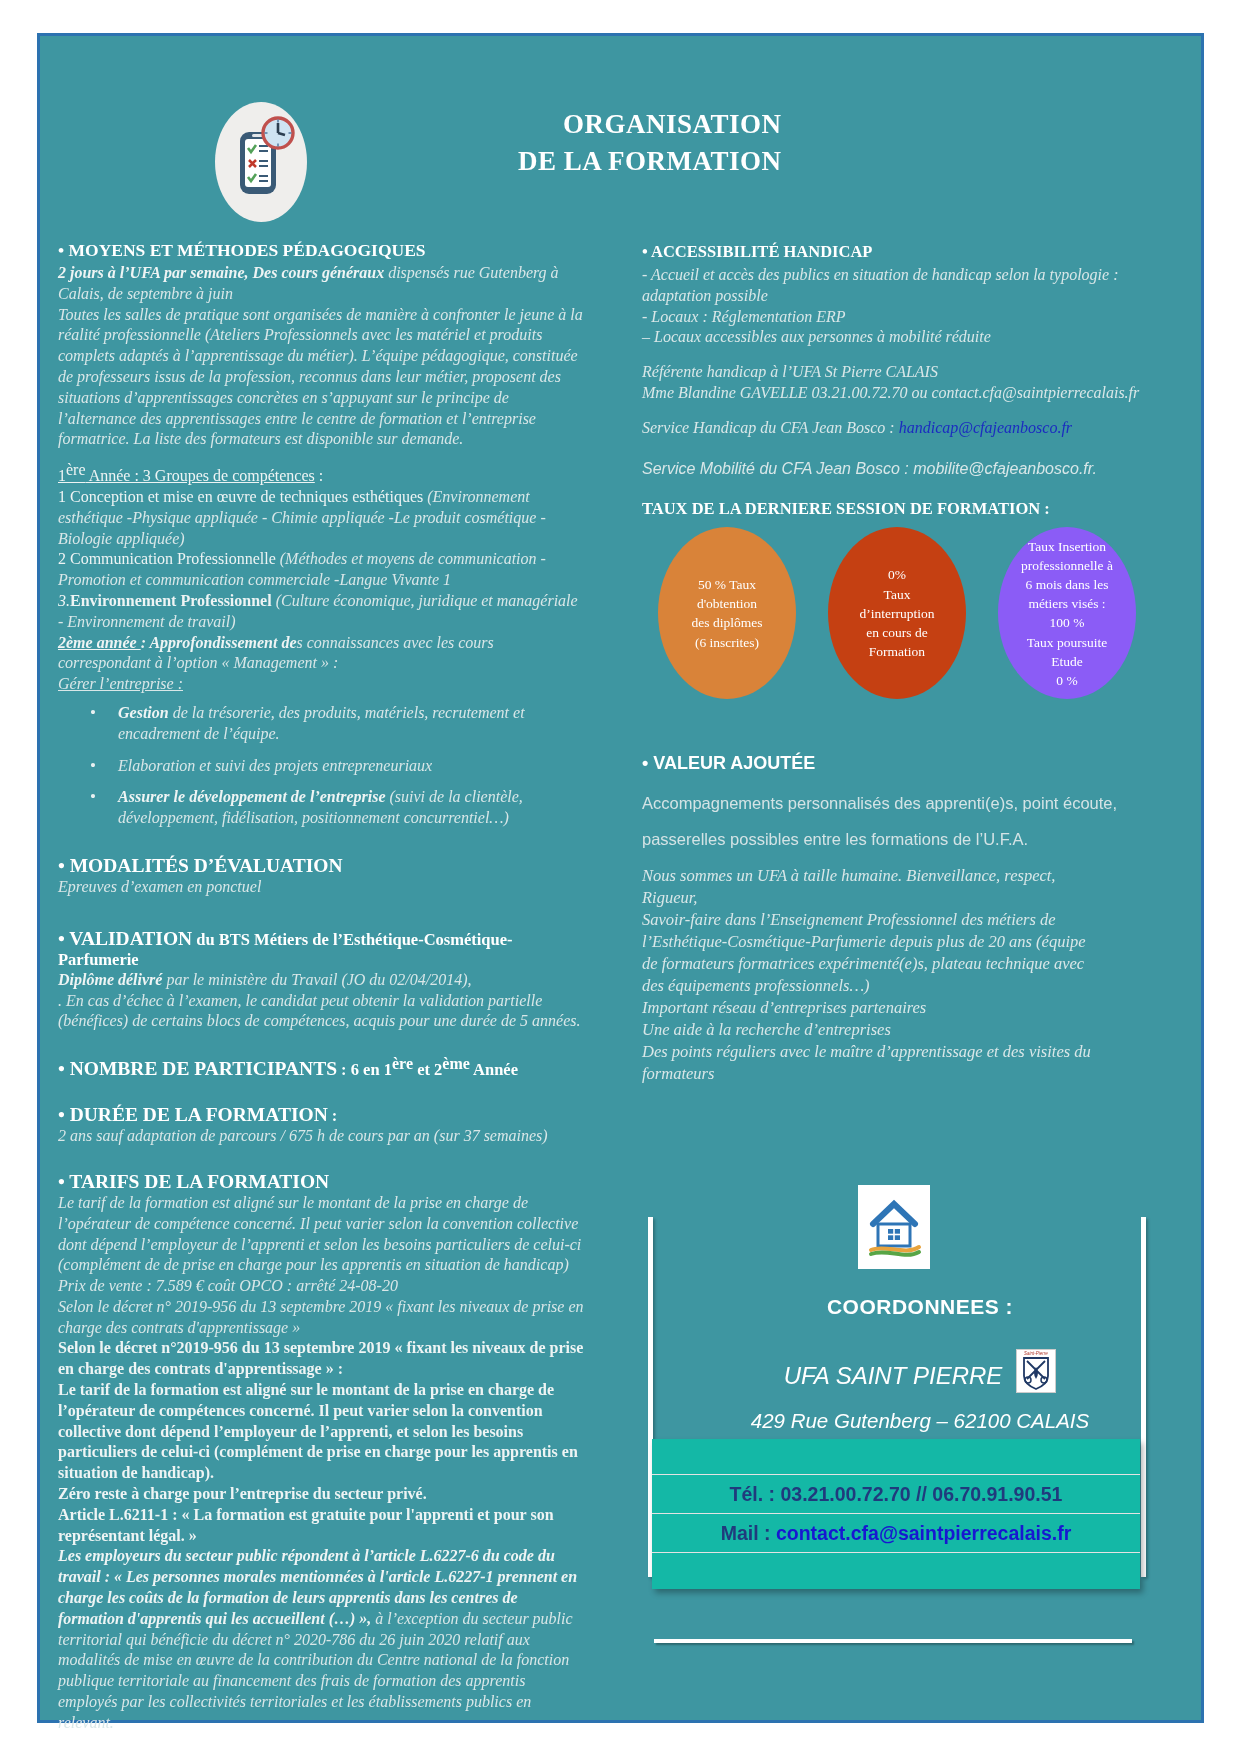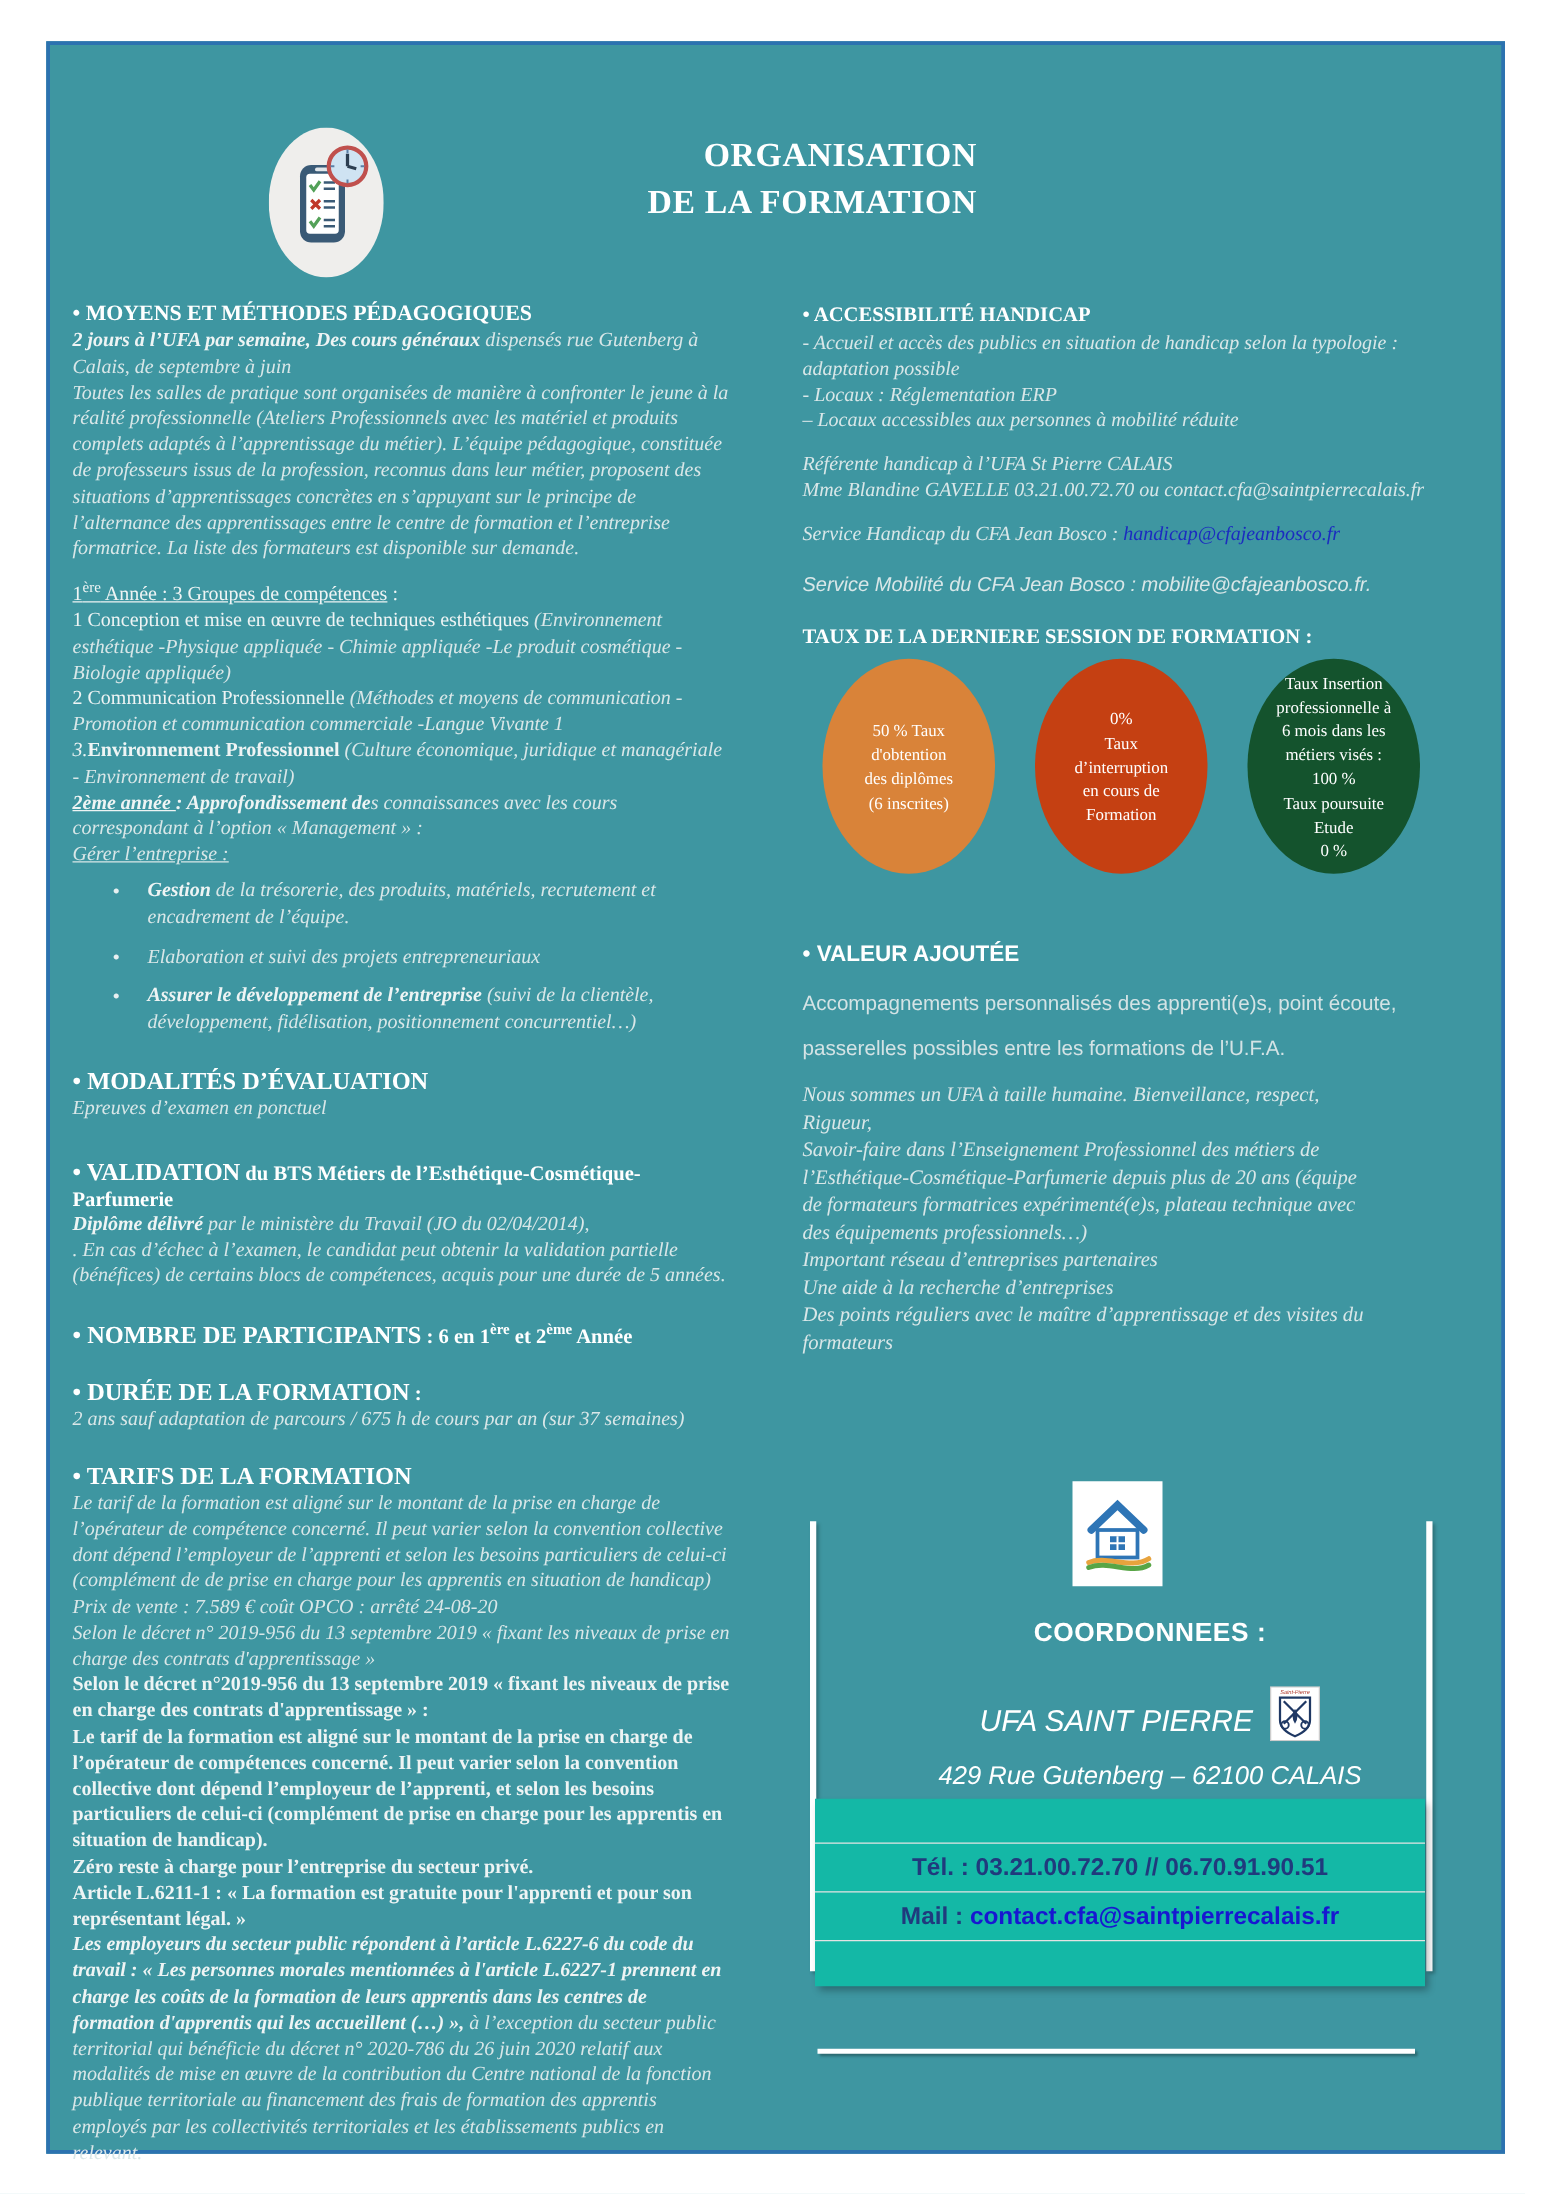--- a/index.html
+++ b/index.html
@@ -15,21 +15,21 @@
   .col-left{left:18px;top:204px;width:527px;}
   .col-right{left:602px;top:206px;width:556px;}
   p{margin:0;}
   .body{line-height:1.30;}
   .i{font-style:italic;}
   .b{font-weight:bold;}
   .u{text-decoration:underline;}
   .wh{color:#eef4f4;}
   .pre{white-space:pre-line;}
   .sans{font-family:"Liberation Sans",sans-serif;font-style:italic;}
-  sup{font-size:12px;line-height:0;}
+  sup{font-size:16px;line-height:0;}
   .h-sec{font-weight:bold;font-size:17.5px;color:#ffffff;margin:0 0 2px 0;}
   .h-big{font-weight:bold;font-size:19.5px;color:#ffffff;margin:0;}
   .h-big-inline{font-weight:bold;font-size:19.5px;color:#ffffff;}
   .h-sub{font-weight:bold;font-size:16.5px;color:#ffffff;}
   .mb4{margin-bottom:4px;} .mb14{margin-bottom:14px;} .mb16{margin-bottom:16px;} .mb20{margin-bottom:20px;} .mt24{margin-top:24px;} .mt26{margin-top:26px;} .mt30{margin-top:30px;}
   .bullets{list-style:none;margin:8px 0 0 0;padding:0 0 0 60px;}
   .bullets li{position:relative;margin-bottom:11px;line-height:1.30;}
   .bullets li:before{content:"\2022";position:absolute;left:-28px;top:-1px;color:#e8f0f1;font-size:17px;}
   
   .acc-h{font-weight:bold;font-size:16.5px;color:#ffffff;margin:0 0 3px 0;}
@@ -157,21 +157,21 @@
     <div class="circles">
       <div class="circle" style="background-color: rgb(217, 131, 57);"><span>50 % Taux
 d'obtention
 des diplômes
 (6 inscrites)</span></div>
       <div class="circle" style="background-color: rgb(197, 64, 18);"><span>0%
 Taux
 d’interruption
 en cours de
 Formation</span></div>
-      <div class="circle" style="background-color: #14532d;"><span>Taux Insertion
+      <div class="circle" style="background-color: #8b5cf6;"><span>Taux Insertion
 professionnelle à
 6 mois dans les
 métiers visés :
 100 %
 Taux poursuite
 Etude
 0 %</span></div>
     </div>
 
     <h2 class="val-h">• VALEUR AJOUTÉE</h2>

